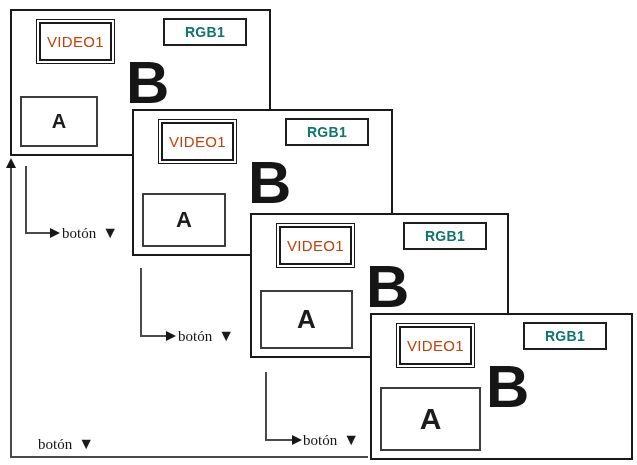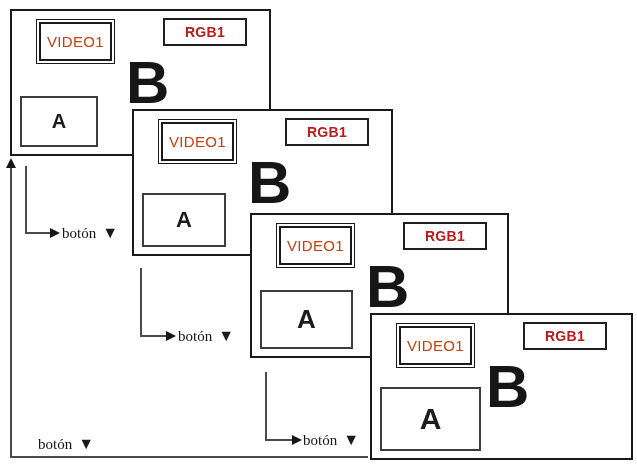--- a/index.html
+++ b/index.html
@@ -9,21 +9,21 @@
   }
   .screen{position:absolute;background:#ffffff;border:2px solid #1a1a1a;box-sizing:border-box;}
   .s1{left:10px;top:9px;width:261px;height:147px;z-index:1;}
   .s2{left:132px;top:109px;width:261px;height:147px;z-index:2;}
   .s3{left:250px;top:213px;width:259px;height:145px;z-index:3;}
   .s4{left:370px;top:313px;width:263px;height:147px;z-index:4;}
 
   .src-outer{position:absolute;left:24px;top:8px;border:1px solid #1a1a1a;padding:2px;background:#fff;}
   .src-inner{border:2px solid #1a1a1a;padding:9px 6px;font-weight:normal;font-size:15px;color:#c2410c;letter-spacing:.3px;}
   .rgb-box{position:absolute;left:151px;top:7px;width:84px;height:28px;border:2px solid #1f1f1f;box-sizing:border-box;
-    display:flex;align-items:center;justify-content:center;font-weight:bold;font-size:14px;color:#b91c1c;letter-spacing:.3px;}
+    display:flex;align-items:center;justify-content:center;font-weight:bold;font-size:14px;color:#0f766e;letter-spacing:.3px;}
   .letter-b{position:absolute;left:114px;top:42px;font-size:60px;font-weight:bold;color:#161616;line-height:1;}
   .pip-box{position:absolute;left:8px;bottom:7px;border:2px solid #3d3d3d;box-sizing:border-box;background:#fff;
     display:flex;align-items:center;justify-content:center;font-weight:bold;color:#1c1c1c;}
   .p1{width:78px;height:51px;font-size:20px;}
   .p2{width:84px;height:54px;font-size:22px;}
   .p3{width:93px;height:59px;font-size:26px;}
   .p4{width:101px;height:64px;font-size:30px;}
 
   .vline{position:absolute;width:2px;background:#4a4a4a;}
   .hline{position:absolute;height:2px;background:#4a4a4a;}

